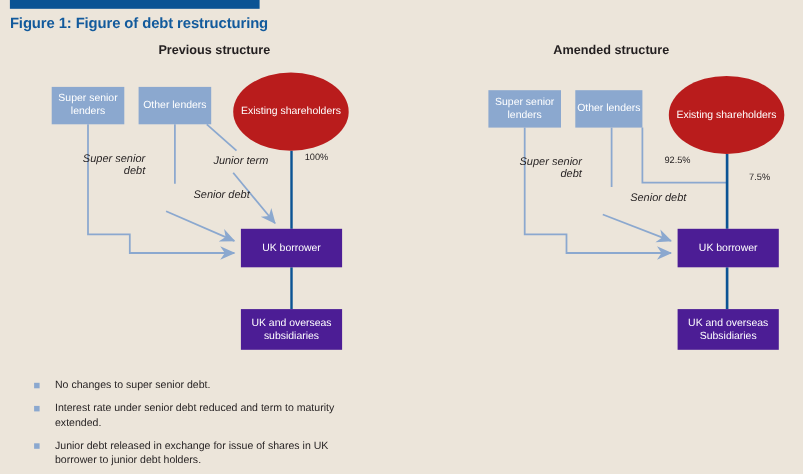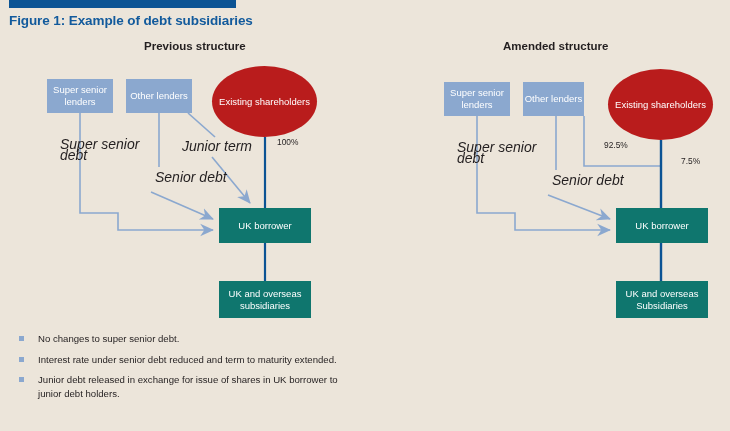--- a/index.html
+++ b/index.html
@@ -38,63 +38,63 @@
   .node{
     position:absolute;
     box-sizing:border-box;
     display:flex;align-items:center;justify-content:center;
     text-align:center;
     color:#ffffff;
     font-size:9.5px;
     line-height:12px;
   }
   .node.light{background:#8ba8cf;}
-  .node.dark{background:#0f766e;}
+  .node.dark{background:#4c1d95;}
   .node.ellipse{background:#b91c1c;border-radius:50%;}
 
   .edge-label{
     position:absolute;
-    font-size:14px;
+    font-size:10px;
     font-style:italic;
     color:#231f20;
     line-height:11px;
-    text-align:left;
+    text-align:right;
     white-space:nowrap;
   }
   .pct-label{
     position:absolute;
     font-size:8.4px;
     color:#231f20;
     white-space:nowrap;
   }
 
   .notes{position:absolute;left:18px;top:332px;width:330px;}
   .notes-intro{
     font-size:9.6px;color:#231f20;margin:0 0 9px 0;line-height:13px;
   }
-  ul.bullets{list-style:none;margin:0;padding:0;}
+  ul.bullets{list-style:none;margin:12px;padding:0;}
   ul.bullets li{
     position:relative;
     padding-left:20px;
     margin-bottom:7px;
     font-size:9.6px;color:#231f20;line-height:13.5px;
   }
   ul.bullets li .sq{
     position:absolute;left:1px;top:4px;
     width:5px;height:5px;background:#8ba8cf;
   }
 </style>
 </head>
 <body>
 
 <div id="page">
 
   <div class="topbar"></div>
 
-  <div class="fig-title">Figure 1: Example of debt subsidiaries</div>
+  <div class="fig-title">Figure 1: Figure of debt restructuring</div>
 
   <div class="panel-title left">Previous structure</div>
   <div class="panel-title right">Amended structure</div>
 
   <svg class="diagram" viewBox="0 0 730 431">
     <defs>
       <marker id="arrL" markerWidth="9" markerHeight="9" refX="8" refY="4.5" orient="auto">
         <path d="M0,0.6 L8.6,4.5 L0,8.4 L2.6,4.5 Z" fill="#8ba8cf"></path>
       </marker>
     </defs>

